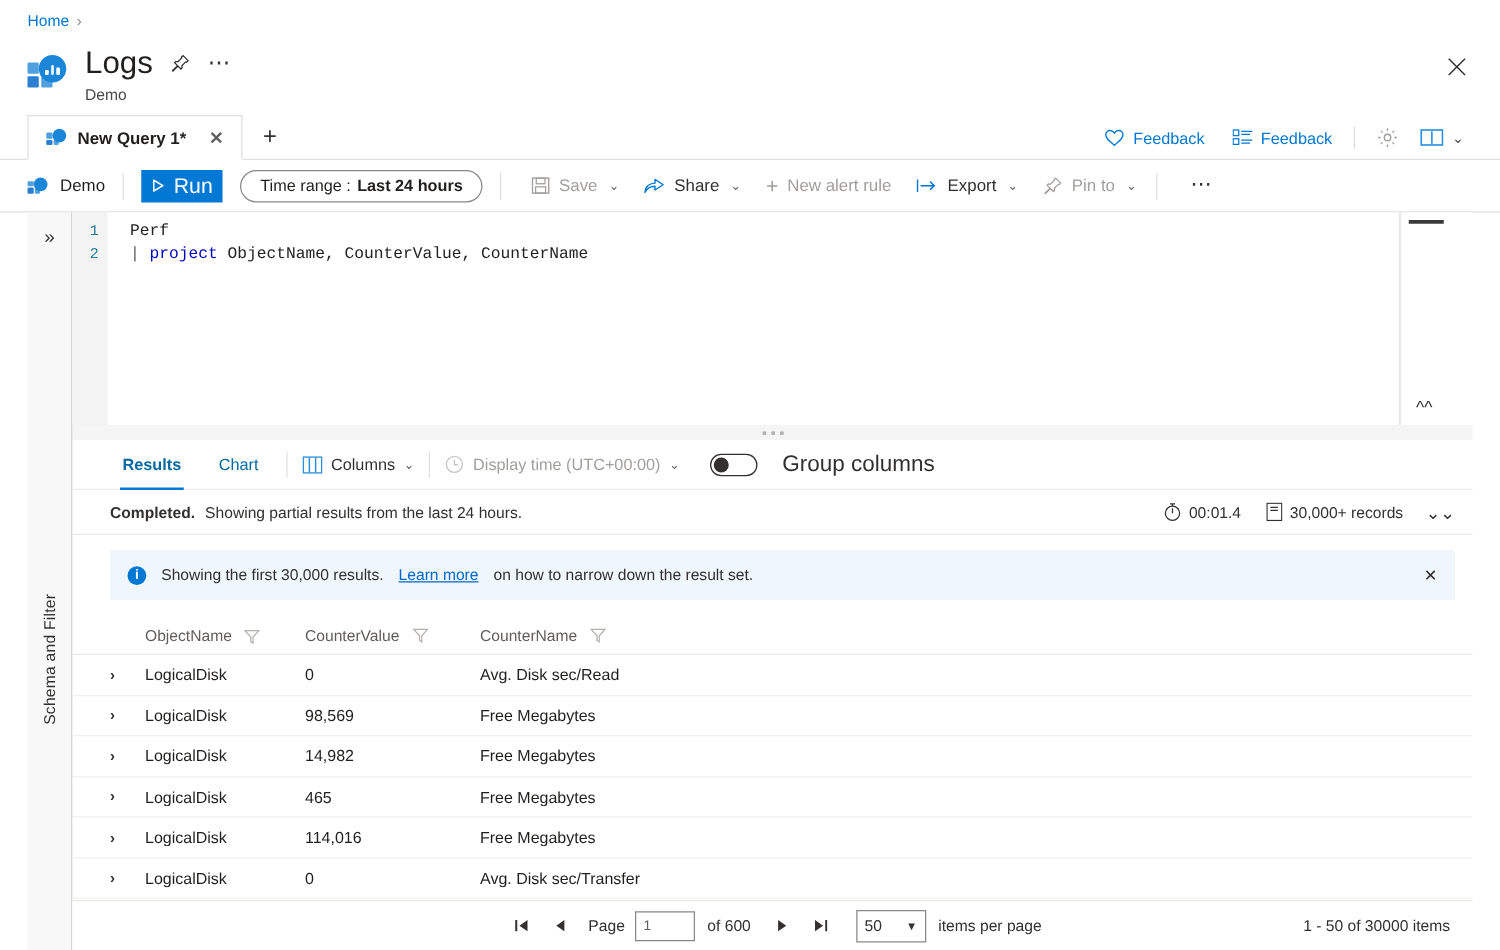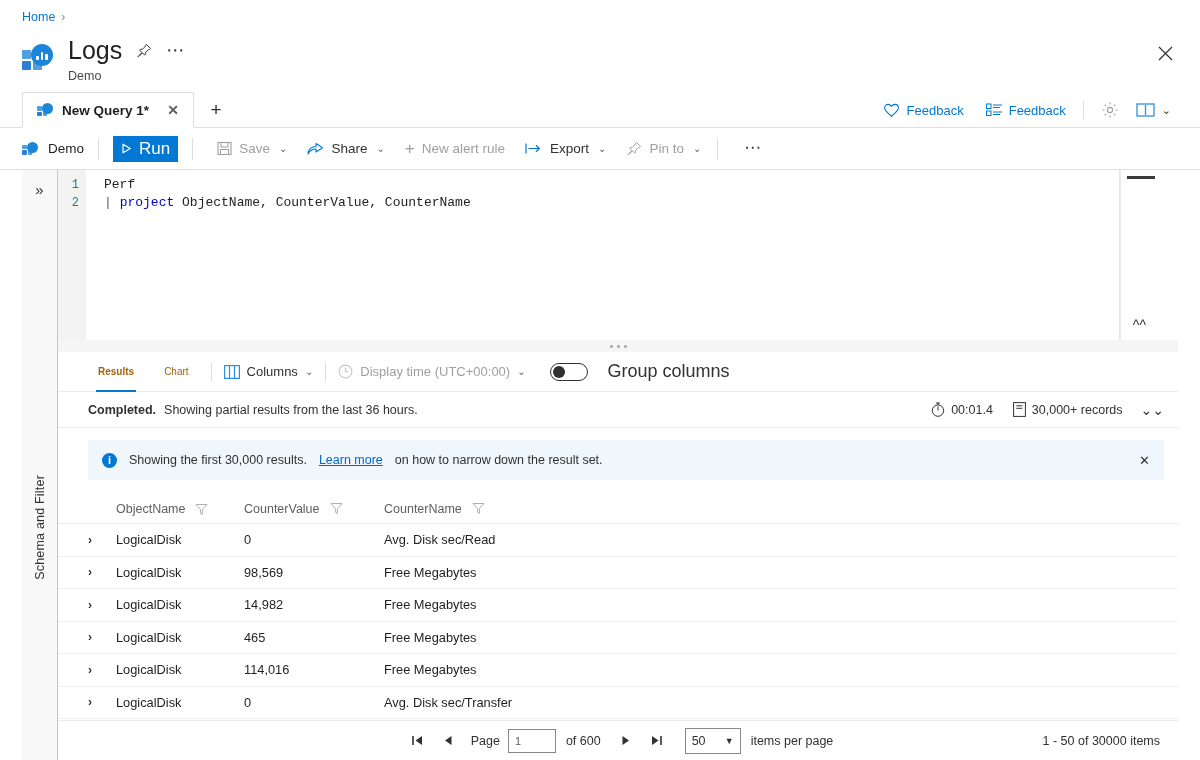--- a/index.html
+++ b/index.html
@@ -143,21 +143,21 @@
   .splitter {
     position:absolute; left:58px; top:340px; width:1120px; height:12px;
     background:#f5f5f5; display:flex; align-items:center; justify-content:center; gap:4px; cursor:row-resize;
   }
   .splitter i { width:3px; height:3px; background:#b3b0ad; border-radius:1px; display:block; }
 
   
   .results { position:absolute; left:58px; top:352px; width:1120px; height:408px; background:#fff; }
 
   .restabs { height:40px; display:flex; align-items:center; padding-left:30px; gap:0; border-bottom:1px solid #edebe9; }
-  .rtab { font-size:10px; padding:0 10px; height:40px; display:flex; align-items:center; cursor:pointer; color:#a16207; position:relative; }
+  .rtab { font-size:13px; padding:0 10px; height:40px; display:flex; align-items:center; cursor:pointer; color:#0369a1; position:relative; }
   .rtab.active { font-weight:700; }
   .rtab.active::after { content:""; position:absolute; left:8px; right:8px; bottom:0; height:2px; background:#0078d4; }
   .rtab2 { margin-left:10px; }
   .rsep { width:1px; height:20px; background:#e1dfdd; margin:0 12px; }
   .rctl { display:flex; align-items:center; gap:7px; font-size:13px; color:#323130; cursor:pointer; white-space:nowrap; }
   .rctl.disabled { color:#a19f9d; cursor:default; }
   .rctl .chev { font-size:10px; color:#605e5c; }
   .toggle {
     width:38px; height:18px; border-radius:9px; background:#fff; border:1px solid #323130;
     position:relative; margin-left:24px; cursor:pointer; flex:none;
@@ -325,20 +325,24 @@
       </span>
       <span>Demo</span>
     </div>
     <div class="vsep"></div>
     <button class="run-btn">
       <svg width="11" height="11" viewBox="0 0 11 11">
           <path d="M2 1.2 L9.3 5.5 L2 9.8 Z" fill="none" stroke="#fff" stroke-width="1.2" stroke-linejoin="round"></path>
         </svg>
       <span>Run</span>
     </button>
+    <div class="timerange">
+      <span>Time range :</span>
+      <b>Last 24 hours</b>
+    </div>
     <div class="vsep"></div>
 
     <div class="cmd-item disabled">
       <svg width="15" height="15" viewBox="0 0 15 15">
         <rect x="1" y="1.5" width="13" height="12" fill="none" stroke="#a19f9d" stroke-width="1.1"></rect>
         <rect x="4" y="1.5" width="7" height="4.5" fill="none" stroke="#a19f9d" stroke-width="1"></rect>
         <rect x="3.5" y="8.5" width="8" height="5" fill="none" stroke="#a19f9d" stroke-width="1"></rect>
       </svg>
       <span>Save</span>
       <span class="chev">⌄</span>
@@ -431,21 +435,21 @@
         <span class="chev">⌄</span>
       </div>
       <div class="toggle">
           <span class="knob"></span>
         </div>
       <span class="toggle-lbl">Group columns</span>
     </div>
 
     <div class="statusrow">
       <span class="st-b">Completed.</span>
-      <span>Showing partial results from the last 36 hours.</span>
+      <span>Showing partial results from the last 24 hours.</span>
       <span class="st-right">
         <span class="st-chip">
           <svg width="14" height="15" viewBox="0 0 14 15">
             <circle cx="7" cy="8.6" r="5.7" fill="none" stroke="#323130" stroke-width="1"></circle>
             <path d="M7 4.5v4 M5 1h4 M7 1v1.9" stroke="#323130" stroke-width="1"></path>
           </svg>
           <span>00:01.4</span>
         </span>
         <span class="st-chip" style="margin-left:12px;">
           <svg width="13" height="15" viewBox="0 0 13 15">

